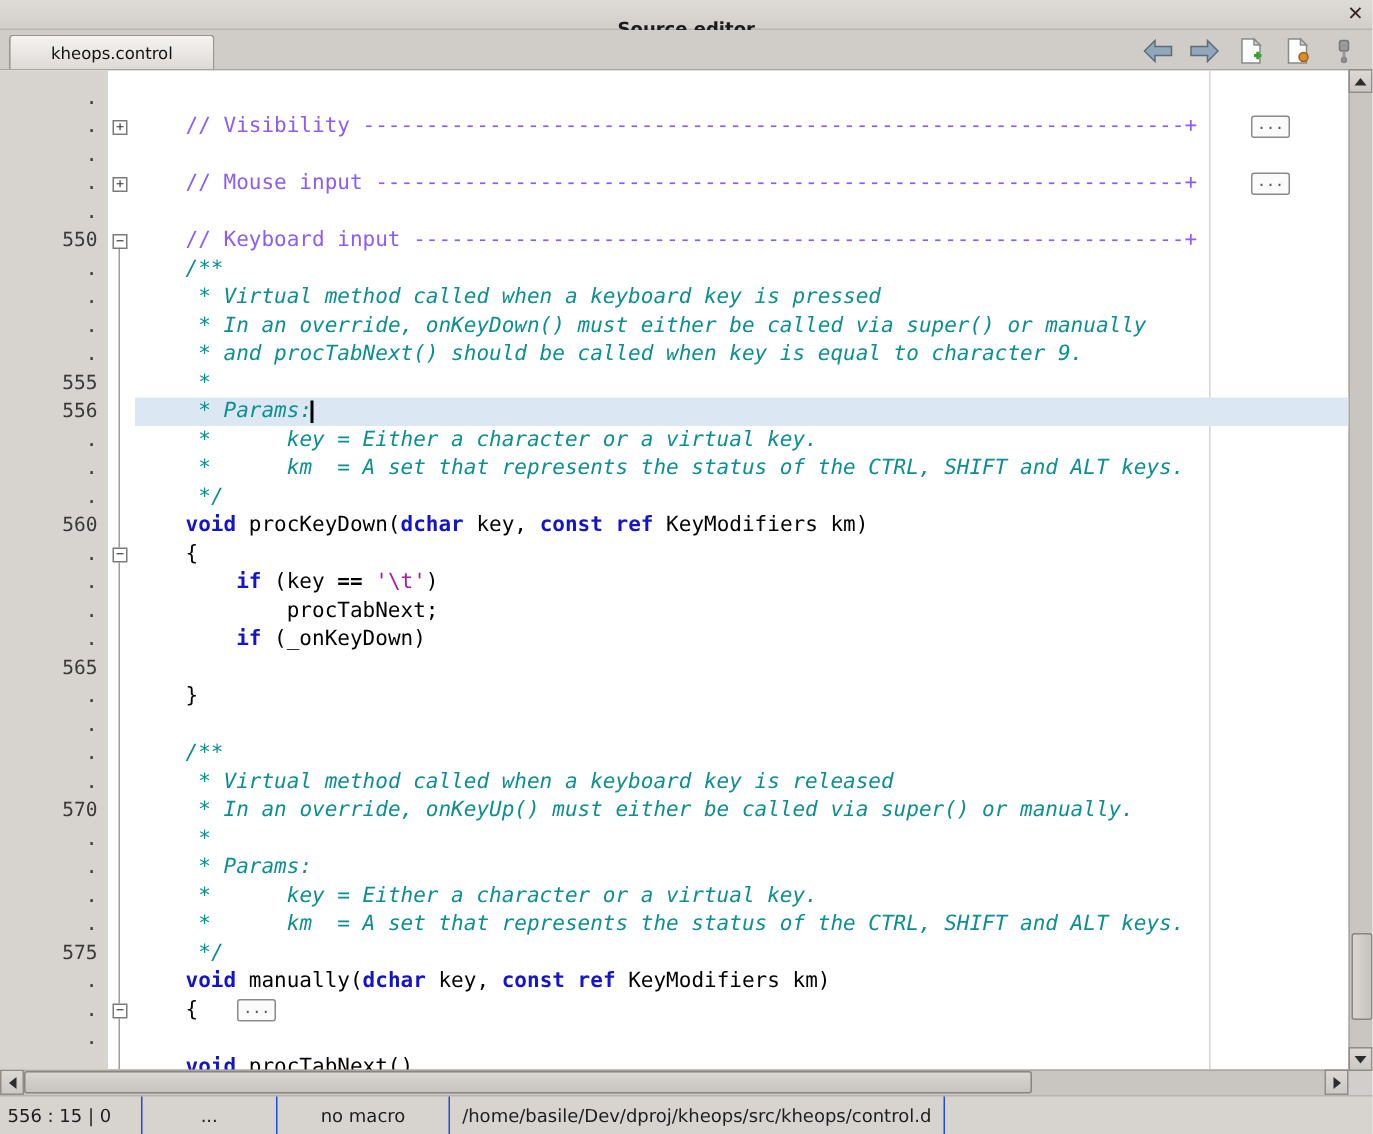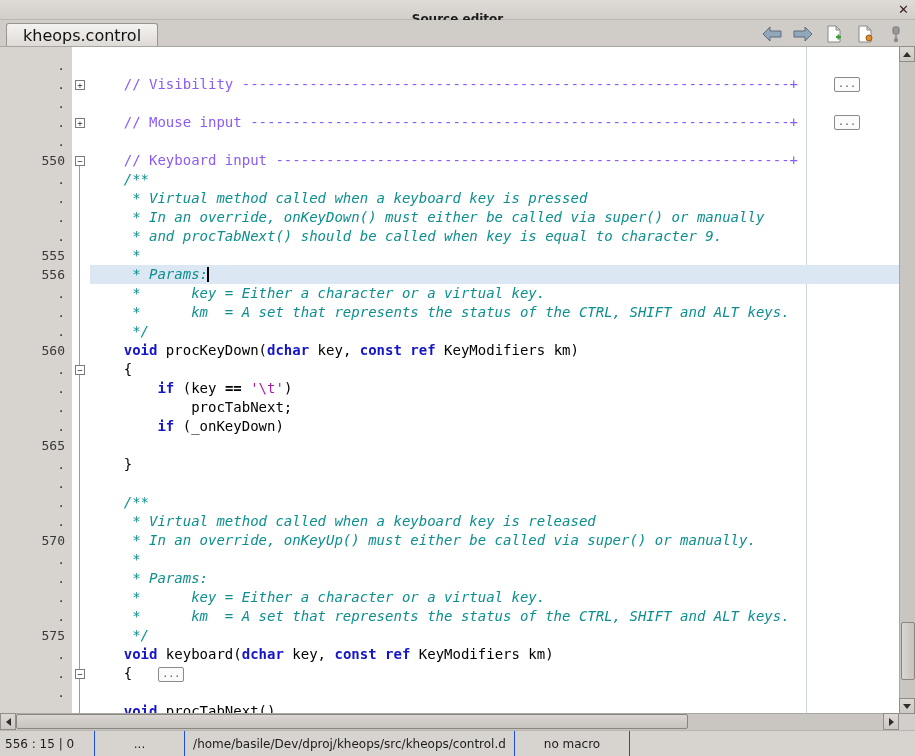--- a/index.html
+++ b/index.html
@@ -6,21 +6,21 @@
   html,body { width:915px; height:756px; overflow:hidden; }
   body { font-family:"DejaVu Sans", "Liberation Sans", sans-serif; background:#d7d3cf; position:relative; }
 
   
   .titlebar { height:20px; background:linear-gradient(#dfdbd7,#d2ceca); position:relative; border-bottom:1px solid #b9b5b1; }
   .title { position:absolute; left:0; right:0; top:12px; text-align:center; font-size:12px; font-weight:bold; color:#1b1b1b; }
   .closebtn { position:absolute; right:6px; top:2px; font-size:13px; font-weight:bold; color:#3a2525; cursor:default; }
 
   
   .tabbar { height:27px; background:#d0ccc8; border-bottom:1px solid #a9a5a1; display:flex; align-items:flex-end; padding:0 4px; position:relative; }
-  .tab { height:23px; margin-left:2px; padding:0 16px; background:linear-gradient(#f5f3f1,#dedad6); border:1px solid #98948f; border-bottom:none; border-radius:3px 3px 0 0; font-size:16px; color:#111; display:flex; align-items:center; }
+  .tab { height:23px; margin-left:2px; padding:0 27px; background:linear-gradient(#f5f3f1,#dedad6); border:1px solid #98948f; border-bottom:none; border-radius:3px 3px 0 0; font-size:11px; color:#111; display:flex; align-items:center; }
   .toolbar { position:absolute; right:8px; top:3px; display:flex; gap:9px; align-items:center; }
   .tbtn { width:22px; height:22px; display:flex; align-items:center; justify-content:center; }
 
   
   .main { display:flex; height:666px; }
   .editor { position:relative; width:899px; height:666px; background:#ffffff; overflow:hidden;
             font-family:"DejaVu Sans Mono", monospace; font-size:14px; line-height:19px; }
   .gutter-band { position:absolute; left:0; top:0; bottom:0; width:72px; background:#d7d3cf; z-index:0; }
   .margin-line { position:absolute; left:806px; top:0; bottom:0; width:1px; background:#ccd5df; z-index:1; }
   .fold-vline { position:absolute; left:79px; top:113px; bottom:0; width:1px; background:#9c9c9c; z-index:1; }
@@ -140,21 +140,21 @@
         <div class="row"><span class="gutter">.</span><span class="foldcol"></span><span class="code"><span>    }</span></span></div>
         <div class="row"><span class="gutter">.</span><span class="foldcol"></span><span class="code"></span></div>
         <div class="row"><span class="gutter">.</span><span class="foldcol"></span><span class="code"><span>    </span><span class="ddoc">/**</span></span></div>
         <div class="row"><span class="gutter">.</span><span class="foldcol"></span><span class="code"><span>     </span><span class="ddoc">* Virtual method called when a keyboard key is released</span></span></div>
         <div class="row"><span class="gutter">570</span><span class="foldcol"></span><span class="code"><span>     </span><span class="ddoc">* In an override, onKeyUp() must either be called via super() or manually.</span></span></div>
         <div class="row"><span class="gutter">.</span><span class="foldcol"></span><span class="code"><span>     </span><span class="ddoc">*</span></span></div>
         <div class="row"><span class="gutter">.</span><span class="foldcol"></span><span class="code"><span>     </span><span class="ddoc">* Params:</span></span></div>
         <div class="row"><span class="gutter">.</span><span class="foldcol"></span><span class="code"><span>     </span><span class="ddoc">*      key = Either a character or a virtual key.</span></span></div>
         <div class="row"><span class="gutter">.</span><span class="foldcol"></span><span class="code"><span>     </span><span class="ddoc">*      km  = A set that represents the status of the CTRL, SHIFT and ALT keys.</span></span></div>
         <div class="row"><span class="gutter">575</span><span class="foldcol"></span><span class="code"><span>     </span><span class="ddoc">*/</span></span></div>
-        <div class="row"><span class="gutter">.</span><span class="foldcol"></span><span class="code"><span>    </span><span class="kw">void</span><span> keyboard(</span><span class="kw">dchar</span><span> key, </span><span class="kw">const</span><span> </span><span class="kw">ref</span><span> KeyModifiers km)</span></span></div>
+        <div class="row"><span class="gutter">.</span><span class="foldcol"></span><span class="code"><span>    </span><span class="kw">void</span><span> manually(</span><span class="kw">dchar</span><span> key, </span><span class="kw">const</span><span> </span><span class="kw">ref</span><span> KeyModifiers km)</span></span></div>
         <div class="row"><span class="gutter">.</span><span class="foldcol"><span class="fold-box">−</span></span><span class="code"><span>    {</span><span class="ibox">...</span></span></div>
         <div class="row"><span class="gutter">.</span><span class="foldcol"></span><span class="code"></span></div>
         <div class="row"><span class="gutter">.</span><span class="foldcol"></span><span class="code"><span>    </span><span class="kw">void</span><span> procTabNext()</span></span></div>
       </div>
   </div>
   <div class="vscroll">
     <div class="sbtn" style="top:-1px">
         <span class="tri-up"></span>
       </div>
     <div class="vthumb"></div>
@@ -173,16 +173,16 @@
     <div class="sbtn h" style="left:auto; right:0">
         <span class="tri-right"></span>
       </div>
   </div>
   <div class="corner"></div>
 </div>
 
 <div class="statusbar">
   <div class="sp sp1">556 : 15 | 0</div>
   <div class="sp sp2">...</div>
+  <div class="sp sp3">no macro</div>
   <div class="sp sp4">/home/basile/Dev/dproj/kheops/src/kheops/control.d</div>
-  <div class="sp sp3">no macro</div>
   <div class="sp sp5"></div>
 </div>
 
 </body></html>

